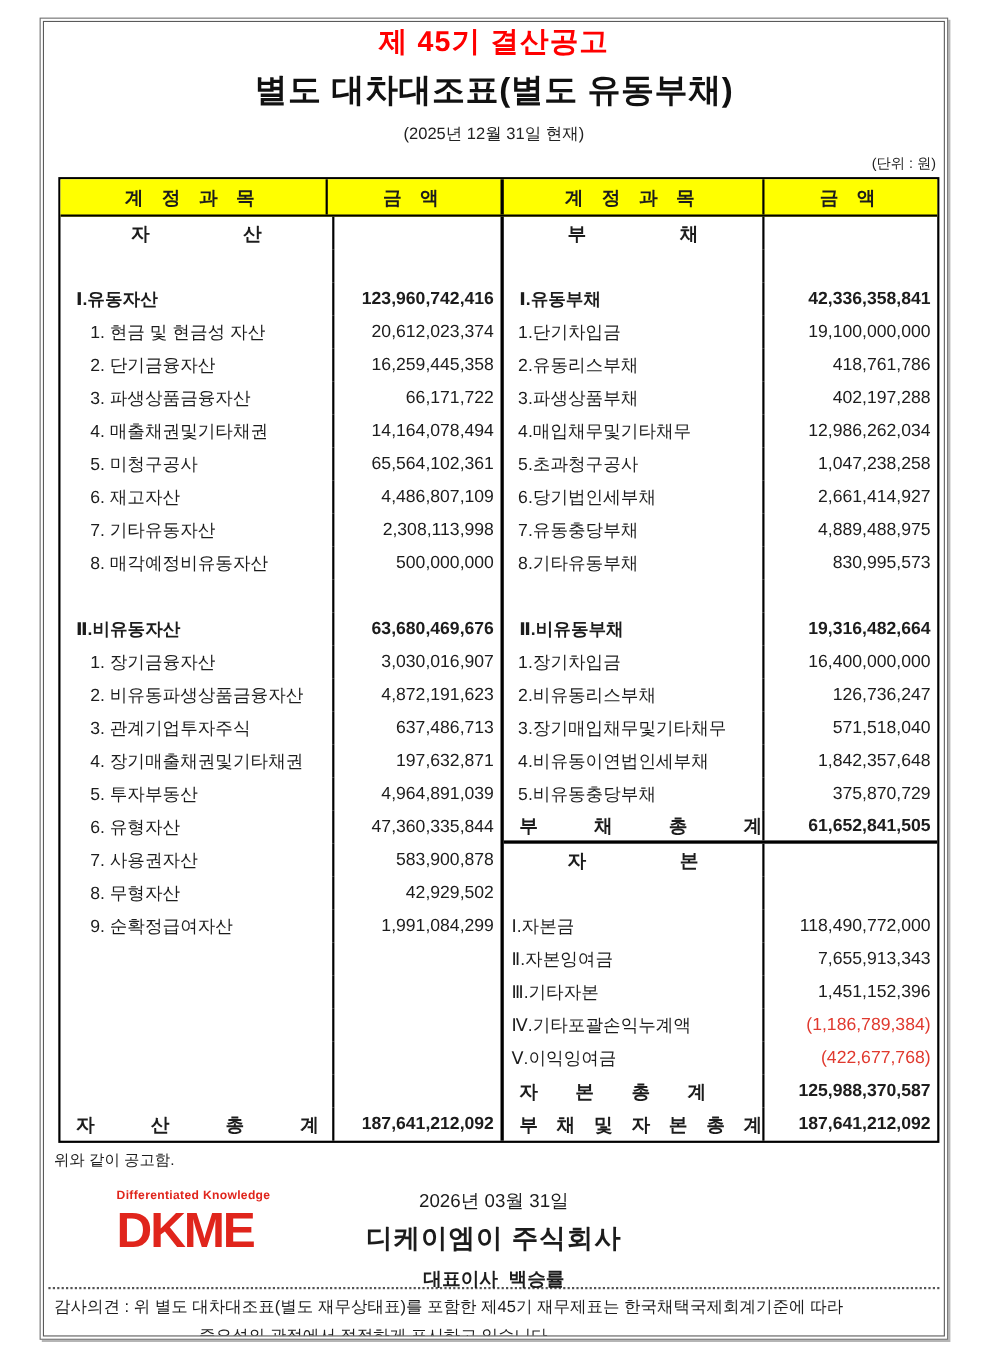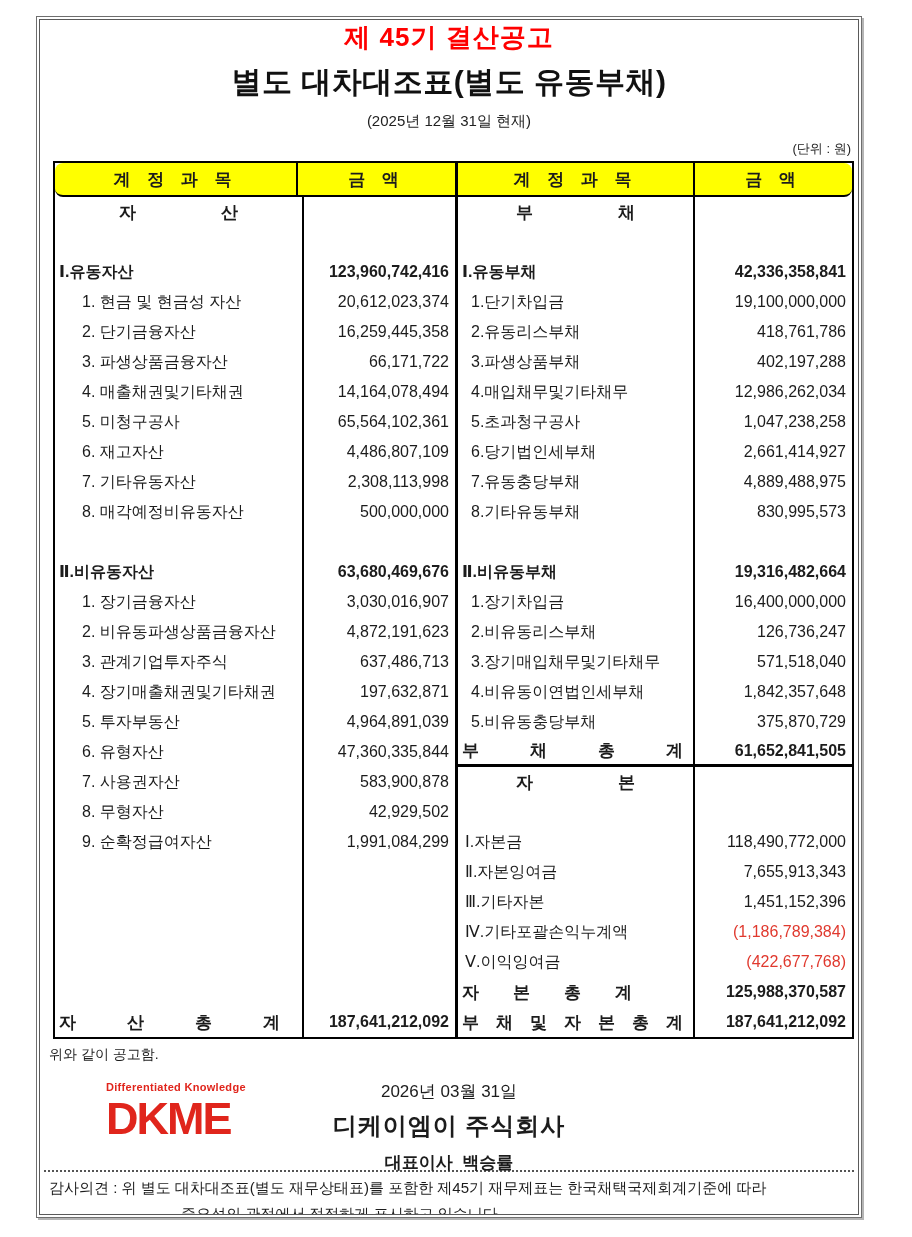--- a/index.html
+++ b/index.html
@@ -32,21 +32,21 @@
   .hc4 { flex: 1; }
 
   .bs-body { display: flex; }
   .half { }
   .half.left  { width: 403px; border-right: 3px solid #000; }
   .half.right { flex: 1; }
 
   .row { display: flex; height: 30px; align-items: center; font-size: 16px; }
   .row .label {
     height: 100%; display: flex; align-items: center;
-    white-space: pre; overflow: hidden; padding-left: 4px;
+    white-space: pre; overflow: hidden; padding-left: 14px;
   }
   .left  .row .label { width: 249px; border-right: 2px solid #000; }
   .right .row .label { width: 237px; border-right: 2px solid #000; }
   .row .amount { flex: 1; text-align: right; padding-right: 6px; white-space: nowrap; }
 
   .row.title .label { justify-content: center; padding-left: 0; font-weight: bold; font-size: 17px; }
   .row.section, .row.section .amount { font-weight: bold; }
   .left  .row.item .label { padding-left: 27px; }
   .right .row.item .label { padding-left: 13px; }
   .row.flat .label { padding-left: 7px; }
@@ -74,21 +74,21 @@
 
 <div class="page-frame">
   <div class="page">
 
     <div class="announcement-title" style="color: rgb(255, 0, 0);">제 45기 결산공고</div>
     <div class="main-title">별도 대차대조표(별도 유동부채)</div>
     <div class="as-of">(2025년 12월 31일 현재)</div>
     <div class="unit">(단위 : 원)</div>
 
     <div class="bs-table">
-      <div class="bs-header" style="background: rgb(255, 255, 0); border-radius: 8px;">
+      <div class="bs-header" style="background: rgb(255, 255, 0);">
         <div class="hc hc1">계 정 과 목</div>
         <div class="hc hc2">금  액</div>
         <div class="hc hc3">계 정 과 목</div>
         <div class="hc hc4">금  액</div>
       </div>
       <div class="bs-body">
         <div class="half left" id="left-col">
             <div class="row title">
               <div class="cell label">자　　　　　산</div>
               <div class="cell amount"></div>

